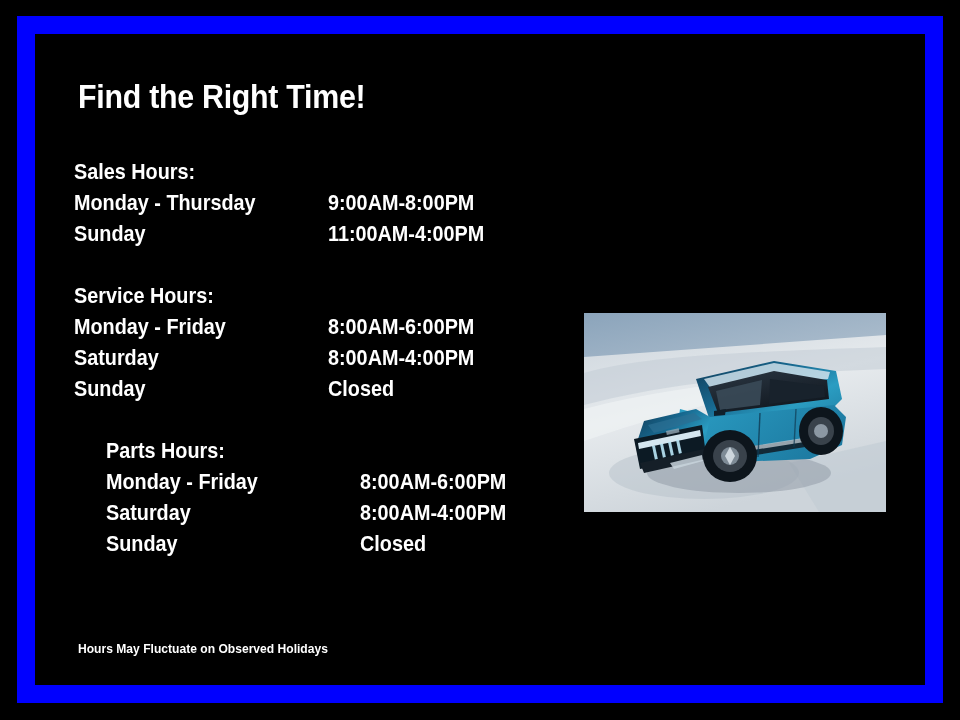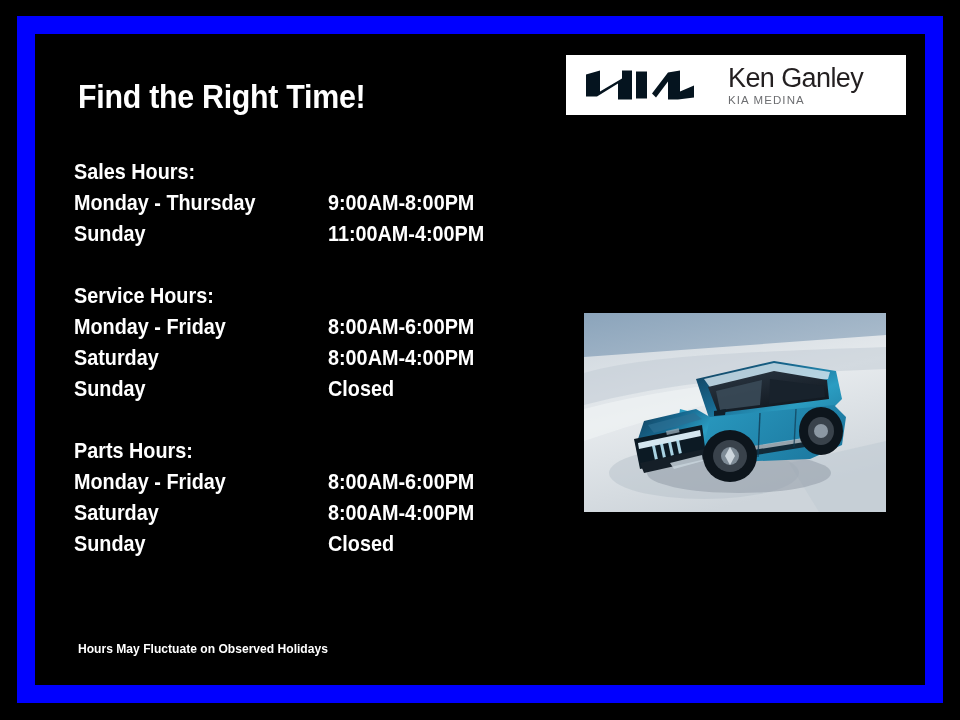--- a/index.html
+++ b/index.html
@@ -57,21 +57,21 @@
   
   .hours-wrap {
     position: absolute;
     left: 74px;
     top: 156px;
     width: 470px;
   }
   .hours-group {
     margin-bottom: 31px;
   }
-  .hours-group:last-child { margin-bottom: 0; }
+  .hours-group:last-child { margin-bottom: 0; margin-left: 32px; }
 
   .group-heading {
     color: #ffffff;
     font-size: 22px;
     font-weight: bold;
     line-height: 31px;
     white-space: nowrap;
     transform: scaleX(0.9);
     transform-origin: left center;
   }
@@ -167,31 +167,20 @@
 <body>
 
 <div class="slide">
 
   <div class="blue-frame">
     <div class="inner-canvas"></div>
   </div>
 
   <div class="title">Find the Right Time!</div>
 
-  <div class="logo-box">
-    <svg class="kia-mark" viewBox="0 0 240 66" aria-hidden="true">
-      <path fill="#05141F" d="M12 12 L40 4 L40 46 L84 20 L84 4 L104 4 L104 62 L76 62 L76 30 L34 56 L12 56 Z"></path>
-      <path fill="#05141F" d="M112 6 L134 6 L134 60 L112 60 Z"></path>
-      <path fill="#05141F" d="M144 50 L176 8 L200 4 L200 46 L228 34 L228 58 L196 62 L176 62 L176 26 L152 58 Z"></path>
-    </svg>
-    <div class="dealer-text">
-      <div class="dealer-name">Ken Ganley</div>
-      <div class="dealer-sub">KIA MEDINA</div>
-    </div>
-  </div>
 
   <div class="hours-wrap">
 
     <div class="hours-group">
       <div class="group-heading">Sales Hours:</div>
       <div class="hours-row">
         <span class="row-day">Monday - Thursday</span>
         <span class="row-time">9:00AM-8:00PM</span>
       </div>
       <div class="hours-row">

